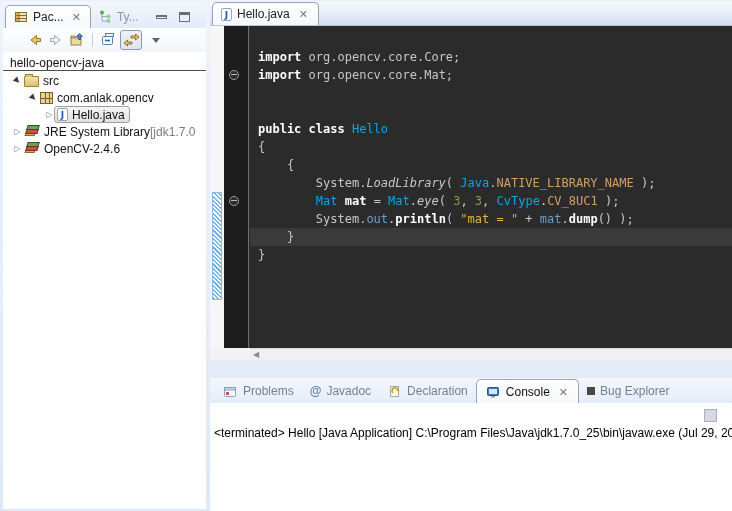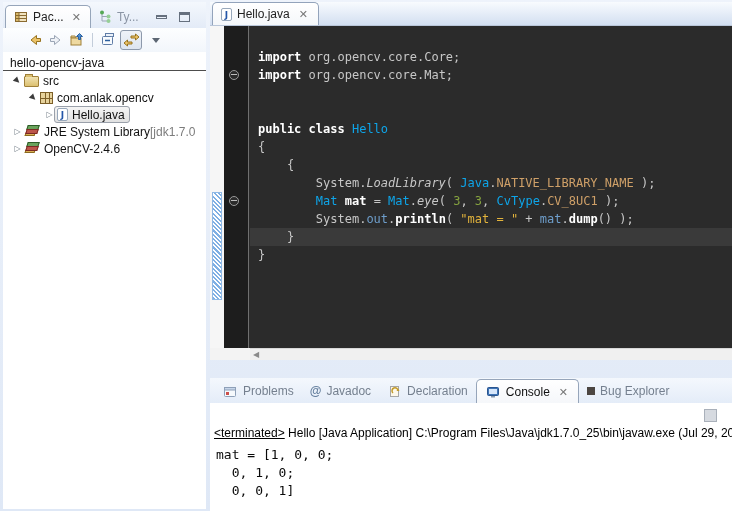--- a/index.html
+++ b/index.html
@@ -94,21 +94,21 @@
   
   .bottom{position:absolute;left:210px;top:378px;width:522px;bottom:0;overflow:hidden}
   .bottom-tabbar{height:25px;display:flex;align-items:flex-end;padding-left:4px;white-space:nowrap;
                  background:linear-gradient(#f4f8fd,#e4ecf8)}
   .btab{display:flex;align-items:center;gap:5px;height:24px;padding:0 8px;font-size:12px;color:#75808f;flex:0 0 auto}
   .btab.active{background:linear-gradient(#ffffff,#f5f7fa);border:1px solid #96a5ba;border-bottom:none;
                border-radius:5px 5px 0 0;color:#111}
   .console-body{position:absolute;left:0;top:25px;right:0;bottom:0;background:#fff}
   .term-btn{position:absolute;top:6px;right:15px;width:13px;height:13px;background:#d6dae0;border:1px solid #a9b0ba}
   .chead{position:absolute;top:23px;left:4px;font-size:12px;color:#000;white-space:nowrap}
-  .chead .term{text-decoration:underline}
+  .chead .term{}
   .cout{position:absolute;top:43px;left:6px;font:13px/18px "DejaVu Sans Mono",monospace;color:#0a0a0a;white-space:pre}
 
   
   .at-glyph{font-size:12px;font-weight:bold;color:#66809f;line-height:12px}
   .bugsq{display:inline-block;width:8px;height:8px;background:#4c4642}
 </style>
 </head>
 <body>
 
 <div id="app">
@@ -296,17 +296,16 @@
             <span class="bugsq"></span>
           </span>
           <span>Bug Explorer</span>
         </div>
       </div>
     <div class="console-body">
       <span class="term-btn"></span>
       <div class="chead">
         <span class="term">&lt;terminated&gt;</span><span> Hello [Java Application] C:\Program Files\Java\jdk1.7.0_25\bin\javaw.exe (Jul 29, 20</span>
       </div>
-      <div class="cout" id="consoleOut"><div>mat = [1, 0, 0;</div><div>  0, 1, 0;</div><div>  0, 0, 1]</div></div>
     </div>
   </section>
 
 </div>
 
 </body></html>

